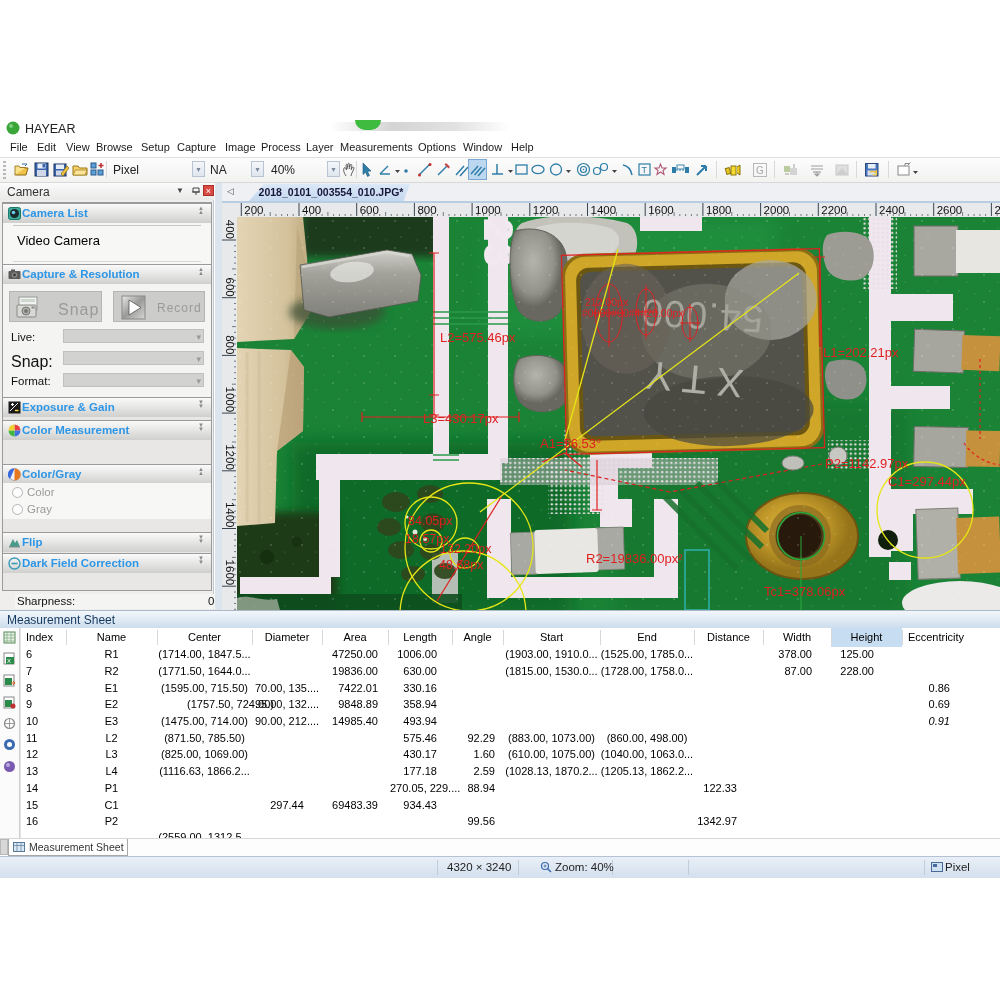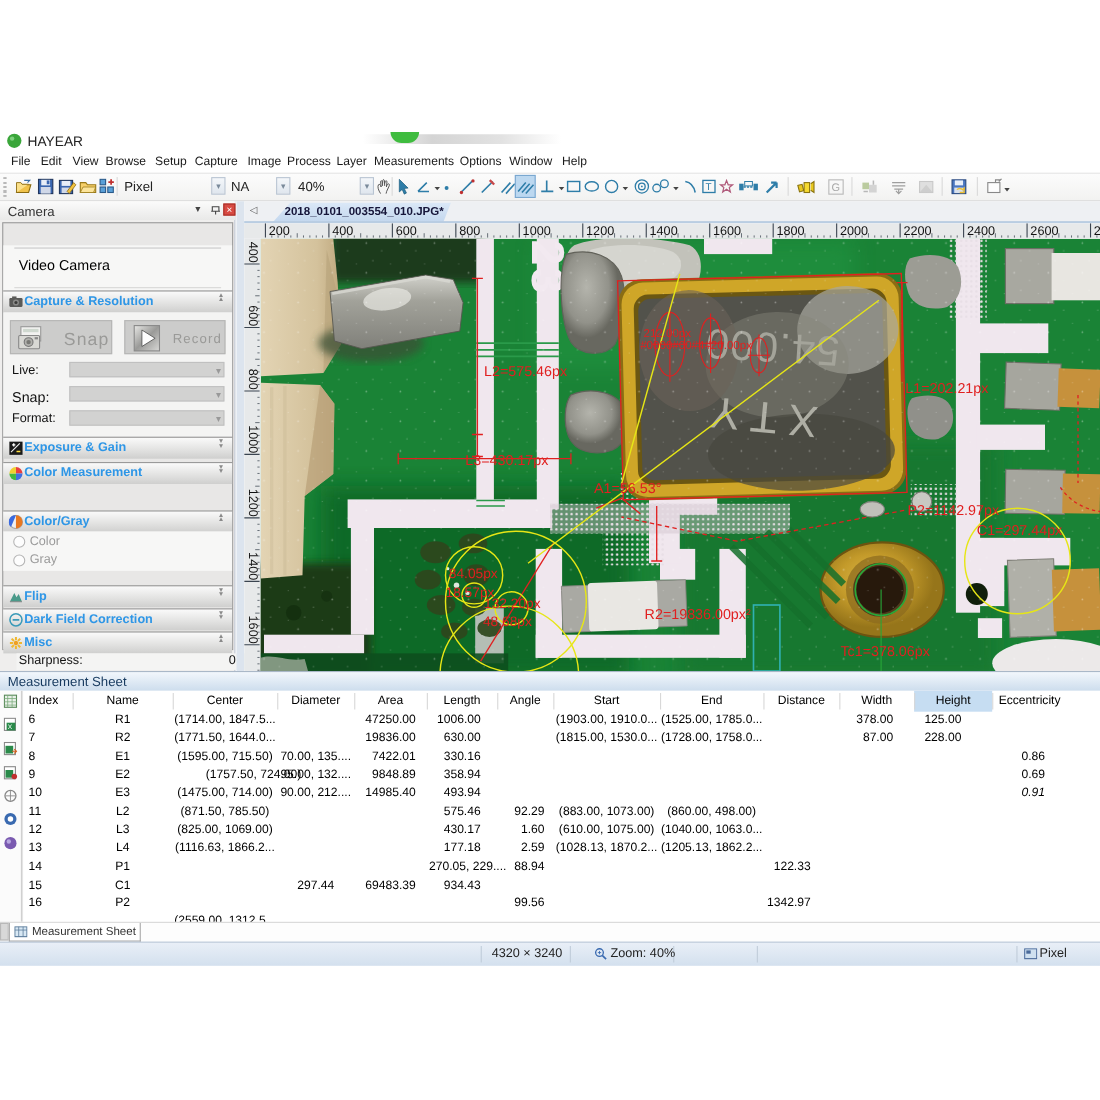--- a/index.html
+++ b/index.html
@@ -195,20 +195,29 @@
 <div class="abs" style="left:0;top:183px;width:214px;height:427px;background:#efeeed;border-right:1px solid #c0c8d4;">
  <div class="abs" style="left:0;top:0;width:214px;height:17px;background:linear-gradient(180deg,#fbfbfb,#e9e9e8);">
    <span class="abs" style="left:7px;top:2px;font-size:12px;color:#333;">Camera</span>
    <span class="abs" style="left:176px;top:3px;font-size:8px;color:#444;">▼</span>
    <svg class="abs" style="left:191px;top:3px" width="10" height="11">
         <path d="M2 2 L8 2 L8 6 L2 6 Z M5 6 L5 9 M1 6 L9 6" stroke="#444" fill="none"></path>
       </svg>
    <div class="abs" style="left:203px;top:2px;width:11px;height:11px;background:#d84a42;border:1px solid #a83028;color:#fff;font-size:9px;line-height:10px;text-align:center;">×</div>
  </div>
  <div class="abs" style="left:2px;top:19px;width:210px;height:389px;border:1px solid #9a9a9a;background:#e8e7e6;"></div>
+<div class="sechdr" style="top:20px;">
+      <svg width="13" height="13">
+        <rect x="0.5" y="0.5" width="12" height="12" rx="2" fill="#3aa89a" stroke="#1a7a6a"></rect>
+        <circle cx="6.5" cy="6.5" r="4.5" fill="#1a2a2a"></circle>
+        <circle cx="5.5" cy="5.5" r="1.8" fill="#6ac8e8"></circle>
+      </svg>
+      <span class="txt hdrblue">Camera List</span>
+      <div class="chev" style="top:2px;">▲<br>▲</div>
+    </div>
     <div class="abs" style="left:3px;top:40px;width:208px;height:41px;background:#f7f7f6;">
 <div class="abs" style="left:10px;top:2px;width:188px;height:1px;background:#c8c8c8;"></div>
 <div class="abs" style="left:14px;top:10px;font-size:13px;color:#000;">Video Camera</div>
 <div class="abs" style="left:10px;top:38px;width:188px;height:1px;background:#d8d8d8;"></div>
 </div>
     <div class="sechdr" style="top:81px;">
       <svg width="13" height="13">
         <rect x="0.5" y="3" width="12" height="8" rx="1" fill="#5a5a58"></rect>
         <rect x="3" y="1.5" width="4" height="3" fill="#5a5a58"></rect>
         <circle cx="6.5" cy="7" r="2.8" fill="#8a8a88"></circle>
@@ -240,21 +249,21 @@
         </defs>
         <rect x="1" y="1" width="23" height="23" fill="url(#pg)" stroke="#888"></rect>
         <path d="M8 5 L20 12.5 L8 20 Z" fill="#fdfdfd" stroke="#555" stroke-width="0.8"></path>
       </svg>
  <span class="abs" style="left:43px;top:9px;font-size:12px;color:#9a9a98;letter-spacing:1px;">Record</span>
 </div>
 <span class="abs" style="left:11px;top:148px;font-size:11.5px;color:#111;">Live:</span>
     <div class="combo" style="left:63px;top:146px;width:141px;height:14px;">
       <span class="arr">▾</span>
     </div>
-    <span class="abs" style="left:11px;top:170px;font-size:13px;color:#111;">Snap:</span>
+    <span class="abs" style="left:11px;top:170px;font-size:16px;color:#111;">Snap:</span>
     <div class="combo" style="left:63px;top:168px;width:141px;height:14px;">
       <span class="arr">▾</span>
     </div>
     <span class="abs" style="left:11px;top:192px;font-size:11.5px;color:#111;">Format:</span>
     <div class="combo" style="left:63px;top:190px;width:141px;height:14px;">
       <span class="arr">▾</span>
     </div>
     <div class="sechdr" style="top:214px;">
       <svg width="13" height="13">
         <rect x="0.5" y="0.5" width="12" height="12" fill="#1a1a1a"></rect>
@@ -299,37 +308,20 @@
       <span class="txt hdrblue">Flip</span>
       <div class="chev" style="top:2px;">▼<br>▼</div>
     </div>
     <div class="sechdr" style="top:370px;">
       <svg width="13" height="13">
         <circle cx="6.5" cy="6.5" r="5.5" fill="none" stroke="#3a9ab8" stroke-width="1.4"></circle>
         <path d="M3.5 6.5 L9.5 6.5" stroke="#3a9ab8" stroke-width="1.6"></path>
       </svg>
       <span class="txt hdrblue">Dark Field Correction</span>
       <div class="chev" style="top:2px;">▼<br>▼</div>
-    </div>
-    <div class="sechdr" style="top:391px;">
-      <svg width="13" height="13">
-        <circle cx="6.5" cy="6.5" r="2" fill="#f0a020"></circle>
-        <g stroke="#f0b830" stroke-width="1.8">
-          <path d="M6.5 1 L6.5 4"></path>
-          <path d="M6.5 9 L6.5 12"></path>
-          <path d="M1 6.5 L4 6.5"></path>
-          <path d="M9 6.5 L12 6.5"></path>
-          <path d="M2.6 2.6 L4.7 4.7"></path>
-          <path d="M8.3 8.3 L10.4 10.4"></path>
-          <path d="M10.4 2.6 L8.3 4.7"></path>
-          <path d="M2.6 10.4 L4.7 8.3"></path>
-        </g>
-      </svg>
-      <span class="txt hdrblue">Misc</span>
-      <div class="chev" style="top:2px;">▲<br>▲</div>
     </div>
     <div class="abs" style="left:3px;top:411px;width:208px;height:15px;background:#f4f4f3;margin-left:12px;">
 <span class="abs" style="left:2px;top:1px;font-size:11.5px;color:#111;">Sharpness:</span>
 <span class="abs" style="left:193px;top:1px;font-size:11.5px;color:#111;">0</span>
 </div>
   </div>
 <div class="abs" style="left:215px;top:183px;width:7px;height:427px;background:#dce4ee;"></div>
 <div class="abs" style="left:222px;top:183px;width:778px;height:19px;background:#eef0f3;">
  <span class="abs" style="left:5px;top:3px;font-size:9px;color:#555;">◁</span>
  <div class="abs" style="left:26px;top:1px;width:166px;height:18px;background:linear-gradient(180deg,#dbe8f7,#c3d7ee);clip-path:polygon(16px 0,162px 0,155px 100%,0 100%);text-align:center;font-size:10.5px;font-weight:bold;color:#16163a;line-height:17px;">2018_0101_003554_010.JPG*</div>

